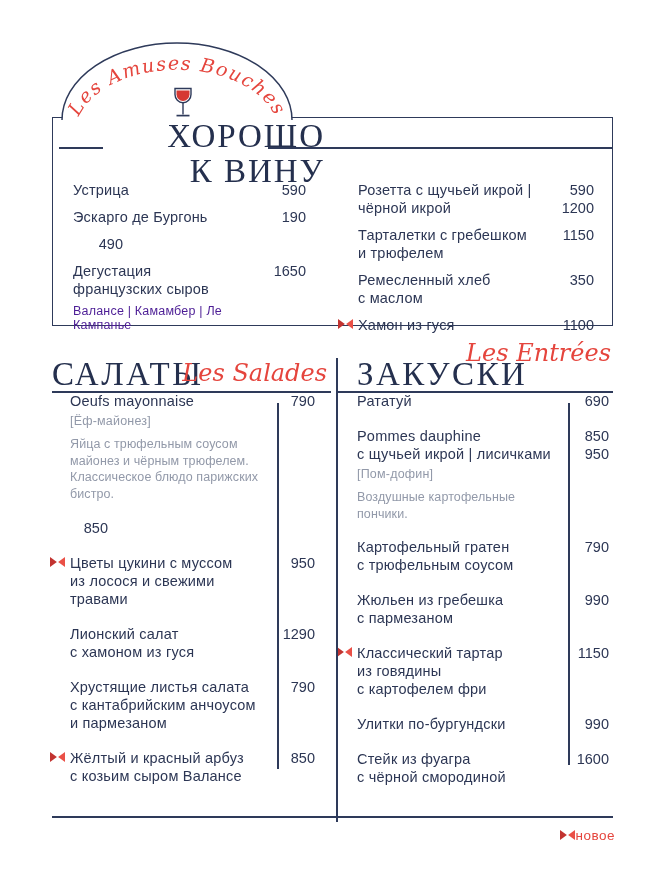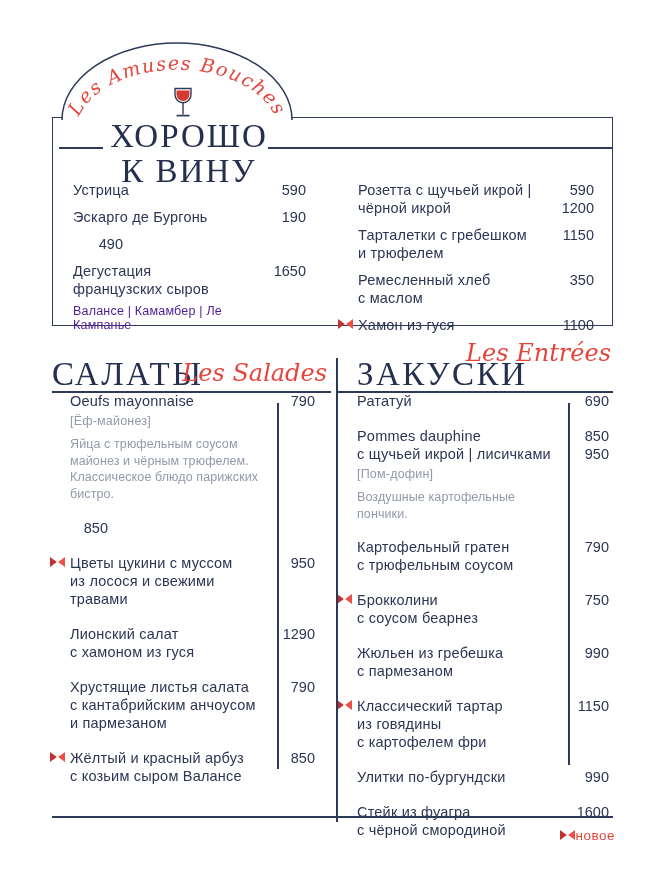--- a/index.html
+++ b/index.html
@@ -3,21 +3,21 @@
 <meta charset="utf-8">
 <style>
   * { margin:0; padding:0; box-sizing:border-box; }
   body { background:#ffffff; font-family:"Liberation Sans", sans-serif; }
   .page { position:relative; width:661px; height:869px; background:#fff; overflow:hidden; color:#2c3654; }
 
   
   .top-card { position:absolute; left:52px; top:117px; width:561px; height:209px;
               border:1.5px solid #2e3a5a; background:#fff; }
   .arch { position:absolute; left:8px; top:-76px; width:232px; height:78px; }
-  .wine-title { position:absolute; left:0; top:1px; width:272px; text-align:center;
+  .wine-title { position:absolute; left:0; top:1px; width:272px; text-align:right;
                 font-family:"Liberation Serif", serif; color:#25304e;
                 font-size:33px; line-height:35px; letter-spacing:2px; }
   .rule-left  { position:absolute; left:6px;  top:29px; width:44px; height:2px; background:#2e3a5a; }
   .rule-right { position:absolute; left:215px; right:-1px; top:29px; height:2px; background:#2e3a5a; }
 
   .tm-col { position:absolute; top:64px; }
   .tm-col1 { left:20px;  width:233px; }
   .tm-col2 { left:285px; width:256px; }
   .top-card .mi { margin-bottom:9px; }
   .tm-col2 .mi { padding-left:20px; }
@@ -246,33 +246,20 @@
 950</div>
         </div>
         <div class="mi">
           <div class="mi-body">
             <div class="mi-name">Картофельный гратен
 с трюфельным соусом</div>
           </div>
           <div class="mi-price">790</div>
         </div>
         <div class="mi">
-          <span class="bow">
-            <svg width="15" height="10" viewBox="0 0 15 10">
-              <path d="M0,0 L0,10 L6.9,5 Z" fill="#c23330"></path>
-              <path d="M15,0 L15,10 L8.1,5 Z" fill="#ea5047"></path>
-            </svg>
-          </span>
-          <div class="mi-body">
-            <div class="mi-name">Брокколини
-с соусом беарнез</div>
-          </div>
-          <div class="mi-price">750</div>
-        </div>
-        <div class="mi">
           <div class="mi-body">
             <div class="mi-name">Жюльен из гребешка
 с пармезаном</div>
           </div>
           <div class="mi-price">990</div>
         </div>
         <div class="mi">
           <span class="bow">
             <svg width="15" height="10" viewBox="0 0 15 10">
               <path d="M0,0 L0,10 L6.9,5 Z" fill="#c23330"></path>

